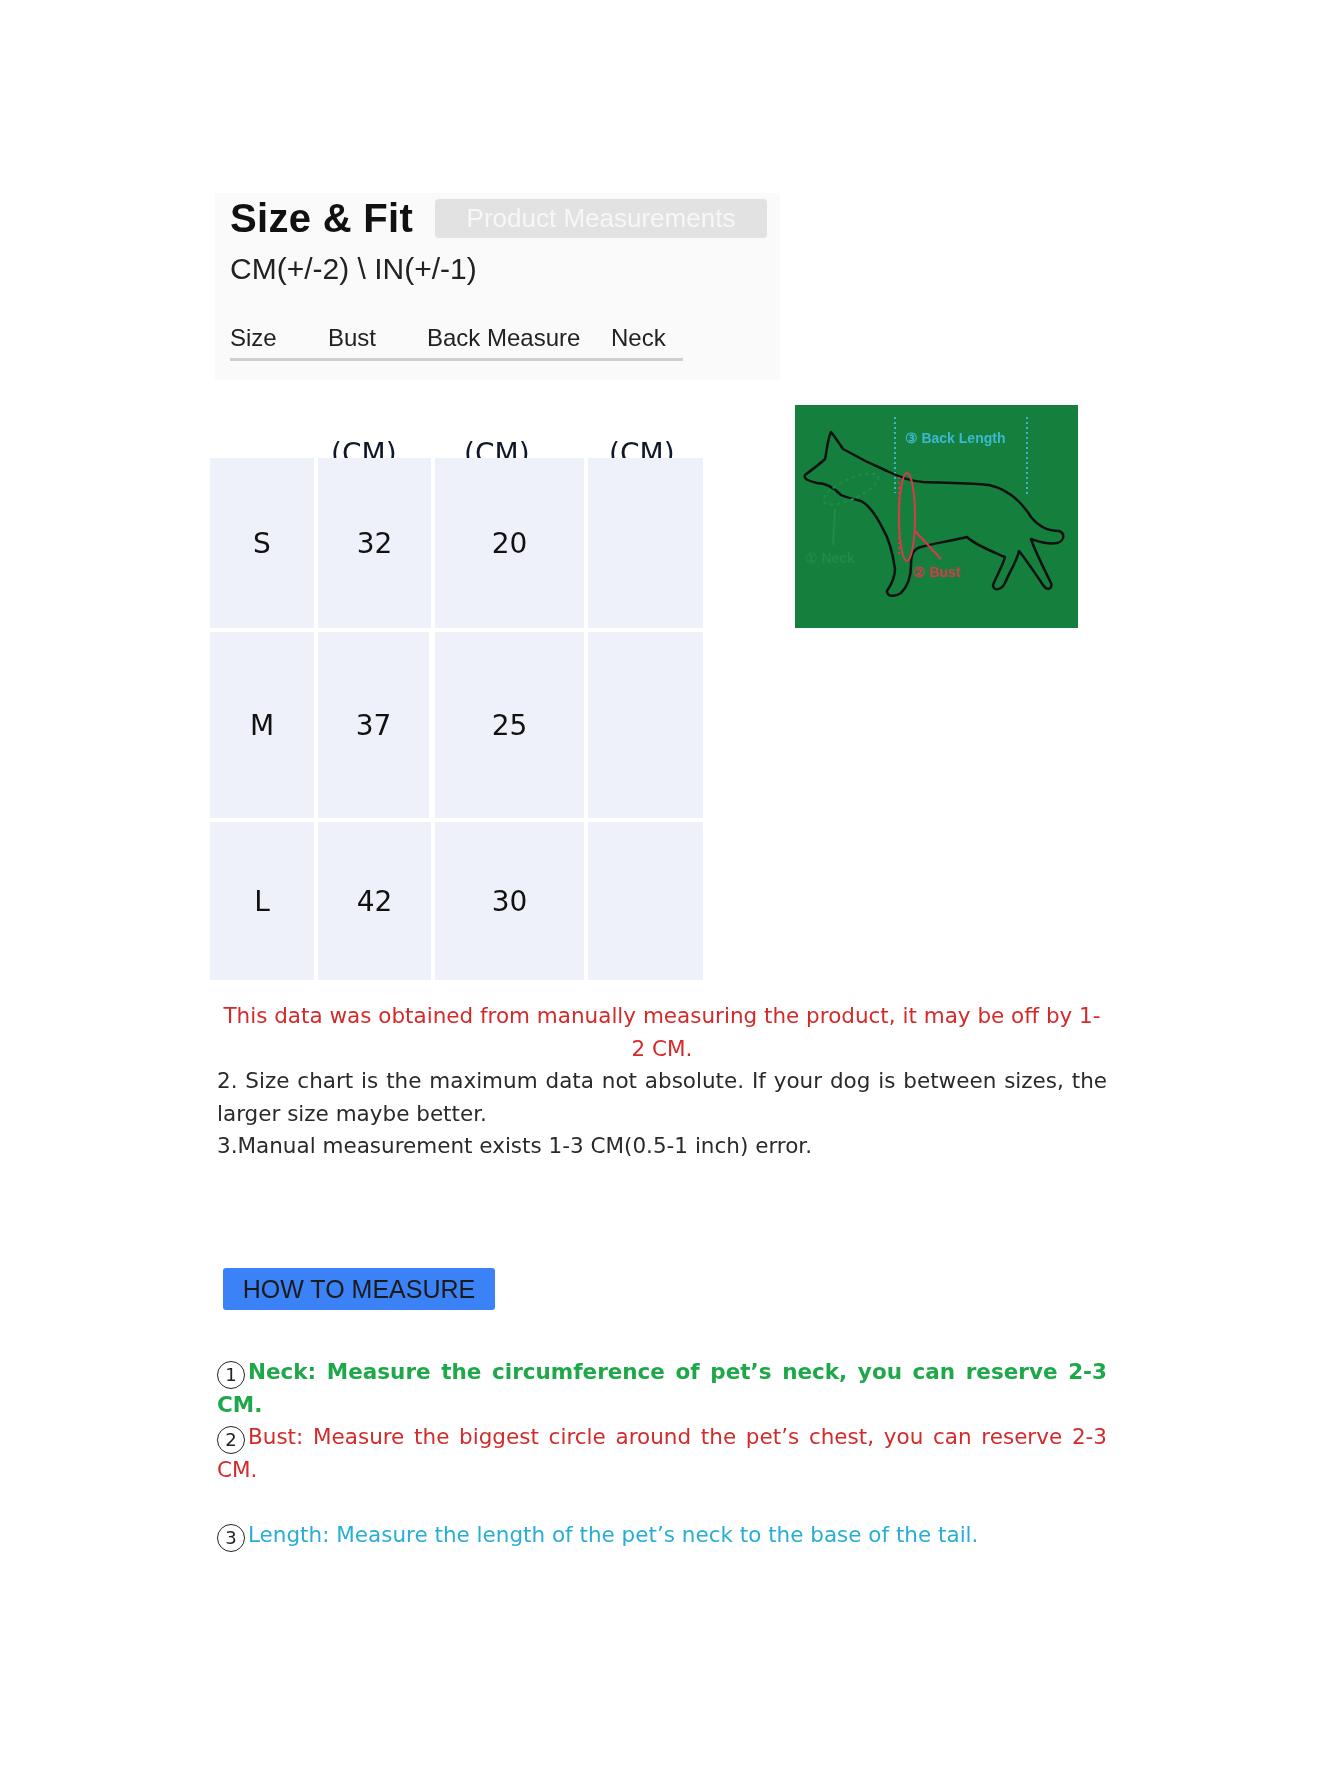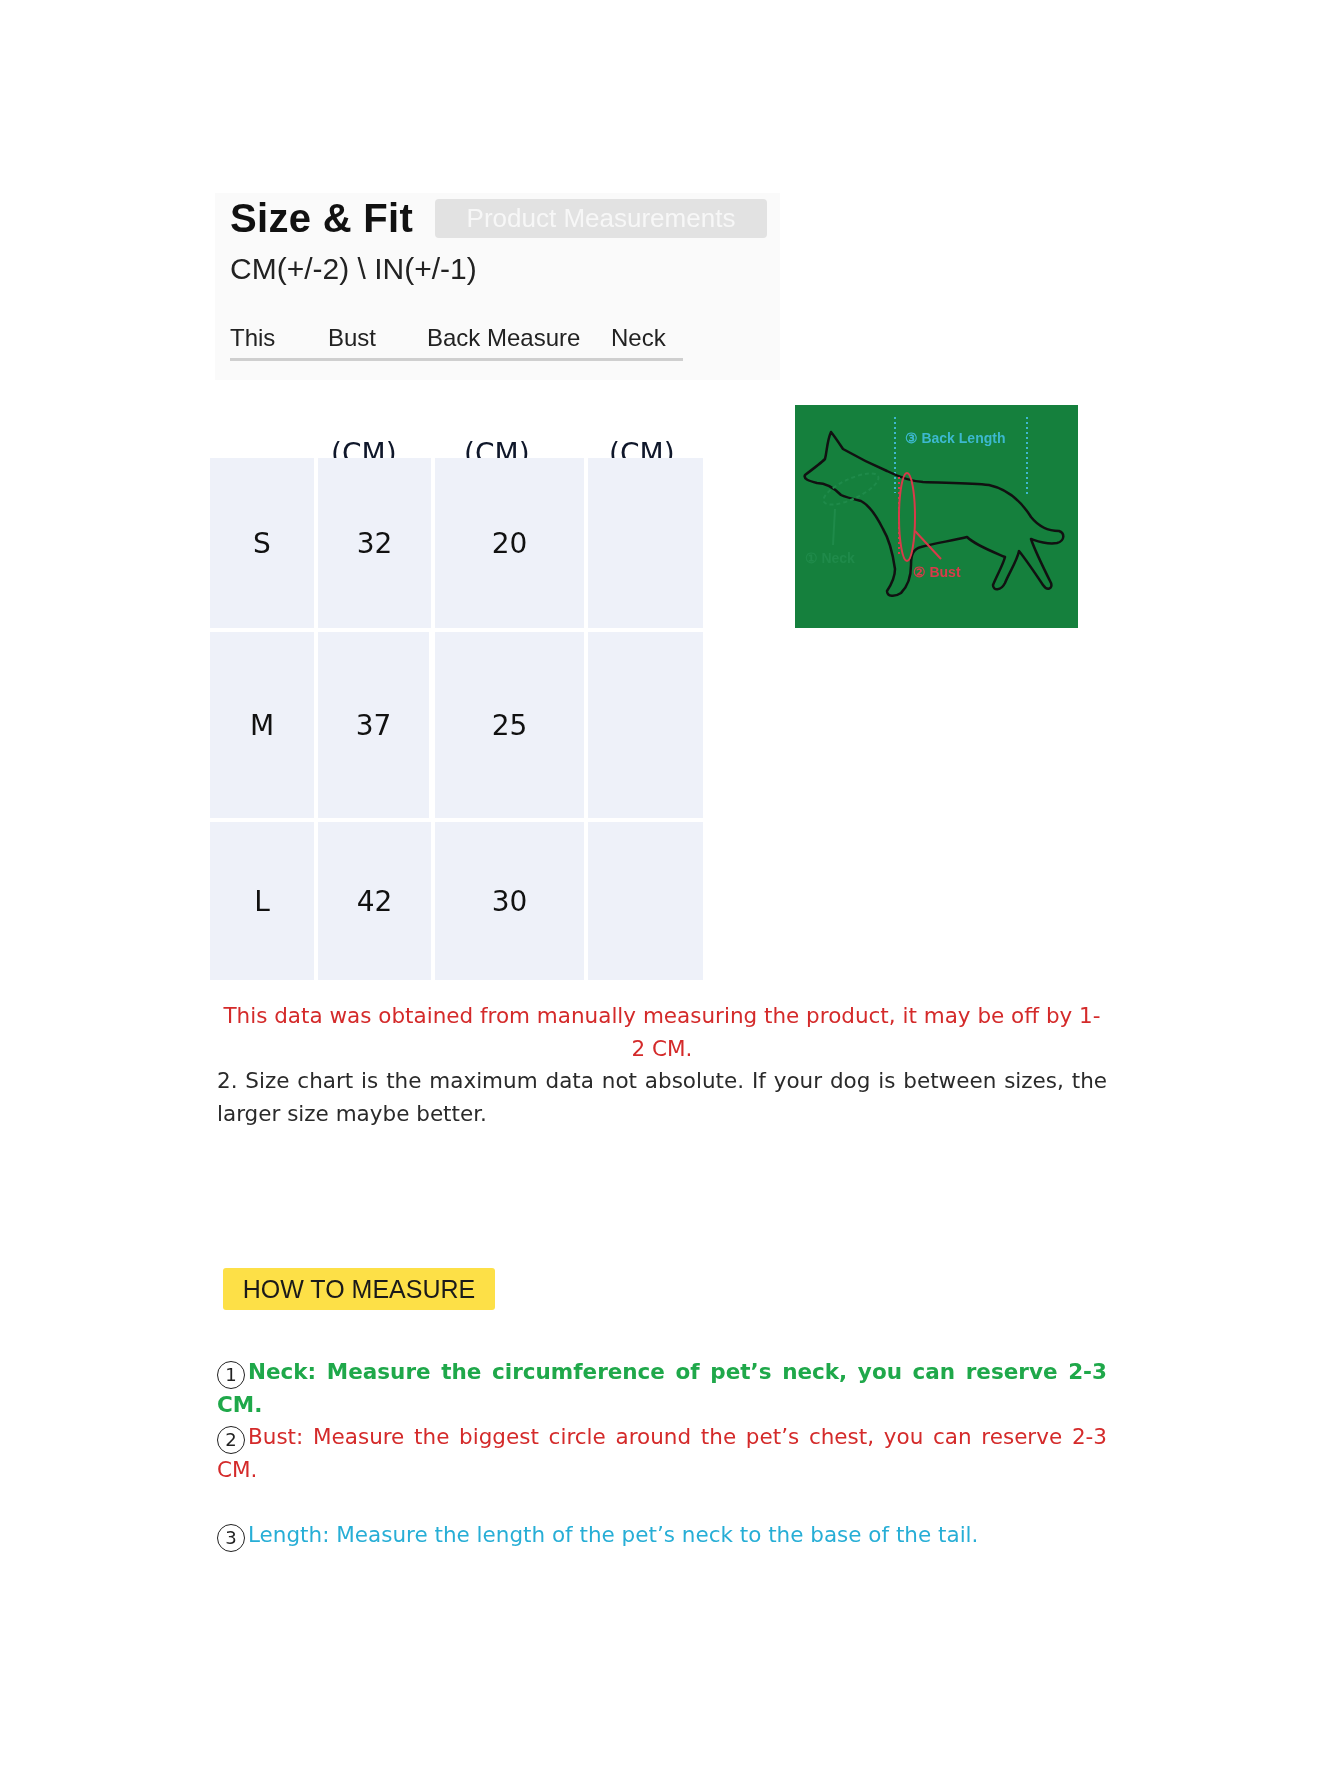--- a/index.html
+++ b/index.html
@@ -24,39 +24,39 @@
 
   
   #dog { left:795px; top:405px; width:283px; height:223px; background:#15803d; }
 
   
   .note { left:217px; width:890px; font-family:"DejaVu Sans", sans-serif; font-size:21.5px; line-height:32.5px;text-align:center; }
   #note-red { top:1000px; color:#d42a2a; }
   #note-list { top:1065px; color:#2a2a2a; text-align:justify; }
   #note-list div { text-align:justify; }
 
-  #howto { left:223px; top:1268px; width:272px; height:42px; background:#fde047; border-radius:3px;
+  #howto { left:223px; top:1268px; width:272px; height:42px; background:#3b82f6; border-radius:3px;
            font-size:25px; line-height:42px; text-align:center; color:#1a1a1a; }
 
   .step { left:217px; width:890px; font-family:"DejaVu Sans", sans-serif; font-size:21.5px; line-height:32.5px; text-align:justify; }
   .step .num { display:inline-block; width:26px; height:26px; border:1.5px solid #222; border-radius:50%;
                text-align:center; line-height:26px; font-size:18px; color:#222; margin-right:3px; vertical-align:-2px; font-weight:normal; }
   #step-neck { top:1356px; color:#1fa84a; font-weight:bold; }
   #step-bust { top:1421px; color:#d42a2a; }
   #step-length { top:1519px; color:#27aed6; }
 </style>
 </head>
 <body>
 
 <div id="header-panel" class="abs"></div>
 <div id="title" class="abs">Size &amp; Fit</div>
 <div id="tab-pill" class="abs">Product Measurements</div>
 <div id="tolerance" class="abs">CM(+/-2) \ IN(+/-1)</div>
 
-<div class="abs hdr" style="left:230px">This</div>
+<div class="abs hdr" style="left:230px">Size</div>
 <div class="abs hdr" style="left:328px">Bust</div>
 <div class="abs hdr" style="left:427px">Back Measure</div>
 <div class="abs hdr" style="left:611px">Neck</div>
 <div id="hdr-underline" class="abs"></div>
 
 <div class="abs unit" style="left:331px">(CM)</div>
 <div class="abs unit" style="left:464px">(CM)</div>
 <div class="abs unit" style="left:609px">(CM)</div>
 
 <div>
@@ -104,20 +104,21 @@
 
     <text x="110" y="38" font-family="Liberation Sans, sans-serif" font-weight="bold" font-size="14" fill="#3db8cf">③ Back Length</text>
     <text x="10" y="158" font-family="Liberation Sans, sans-serif" font-weight="bold" font-size="14" fill="#1f8a4a">① Neck</text>
     <text x="118" y="172" font-family="Liberation Sans, sans-serif" font-weight="bold" font-size="14" fill="#d93a4a">② Bust</text>
   </svg>
 </div>
 
 <div id="note-red" class="abs note">This data was obtained from manually measuring the product, it may be off by 1-2 CM.</div>
 <div id="note-list" class="abs note">
   <div>2.  Size chart is the maximum data not absolute. If your dog is between sizes, the larger size maybe better.</div>
+  <div>3.Manual measurement exists 1-3 CM(0.5-1 inch) error.</div>
 </div>
 
 <div id="howto" class="abs">HOW TO MEASURE</div>
 
 <div id="step-neck" class="abs step">
   <span class="num">1</span><span>Neck: Measure the circumference of pet’s neck, you can reserve 2-3 CM.</span>
 </div>
 <div id="step-bust" class="abs step">
   <span class="num">2</span><span>Bust: Measure the biggest circle around the pet’s chest, you can reserve 2-3 CM.</span>
 </div>

